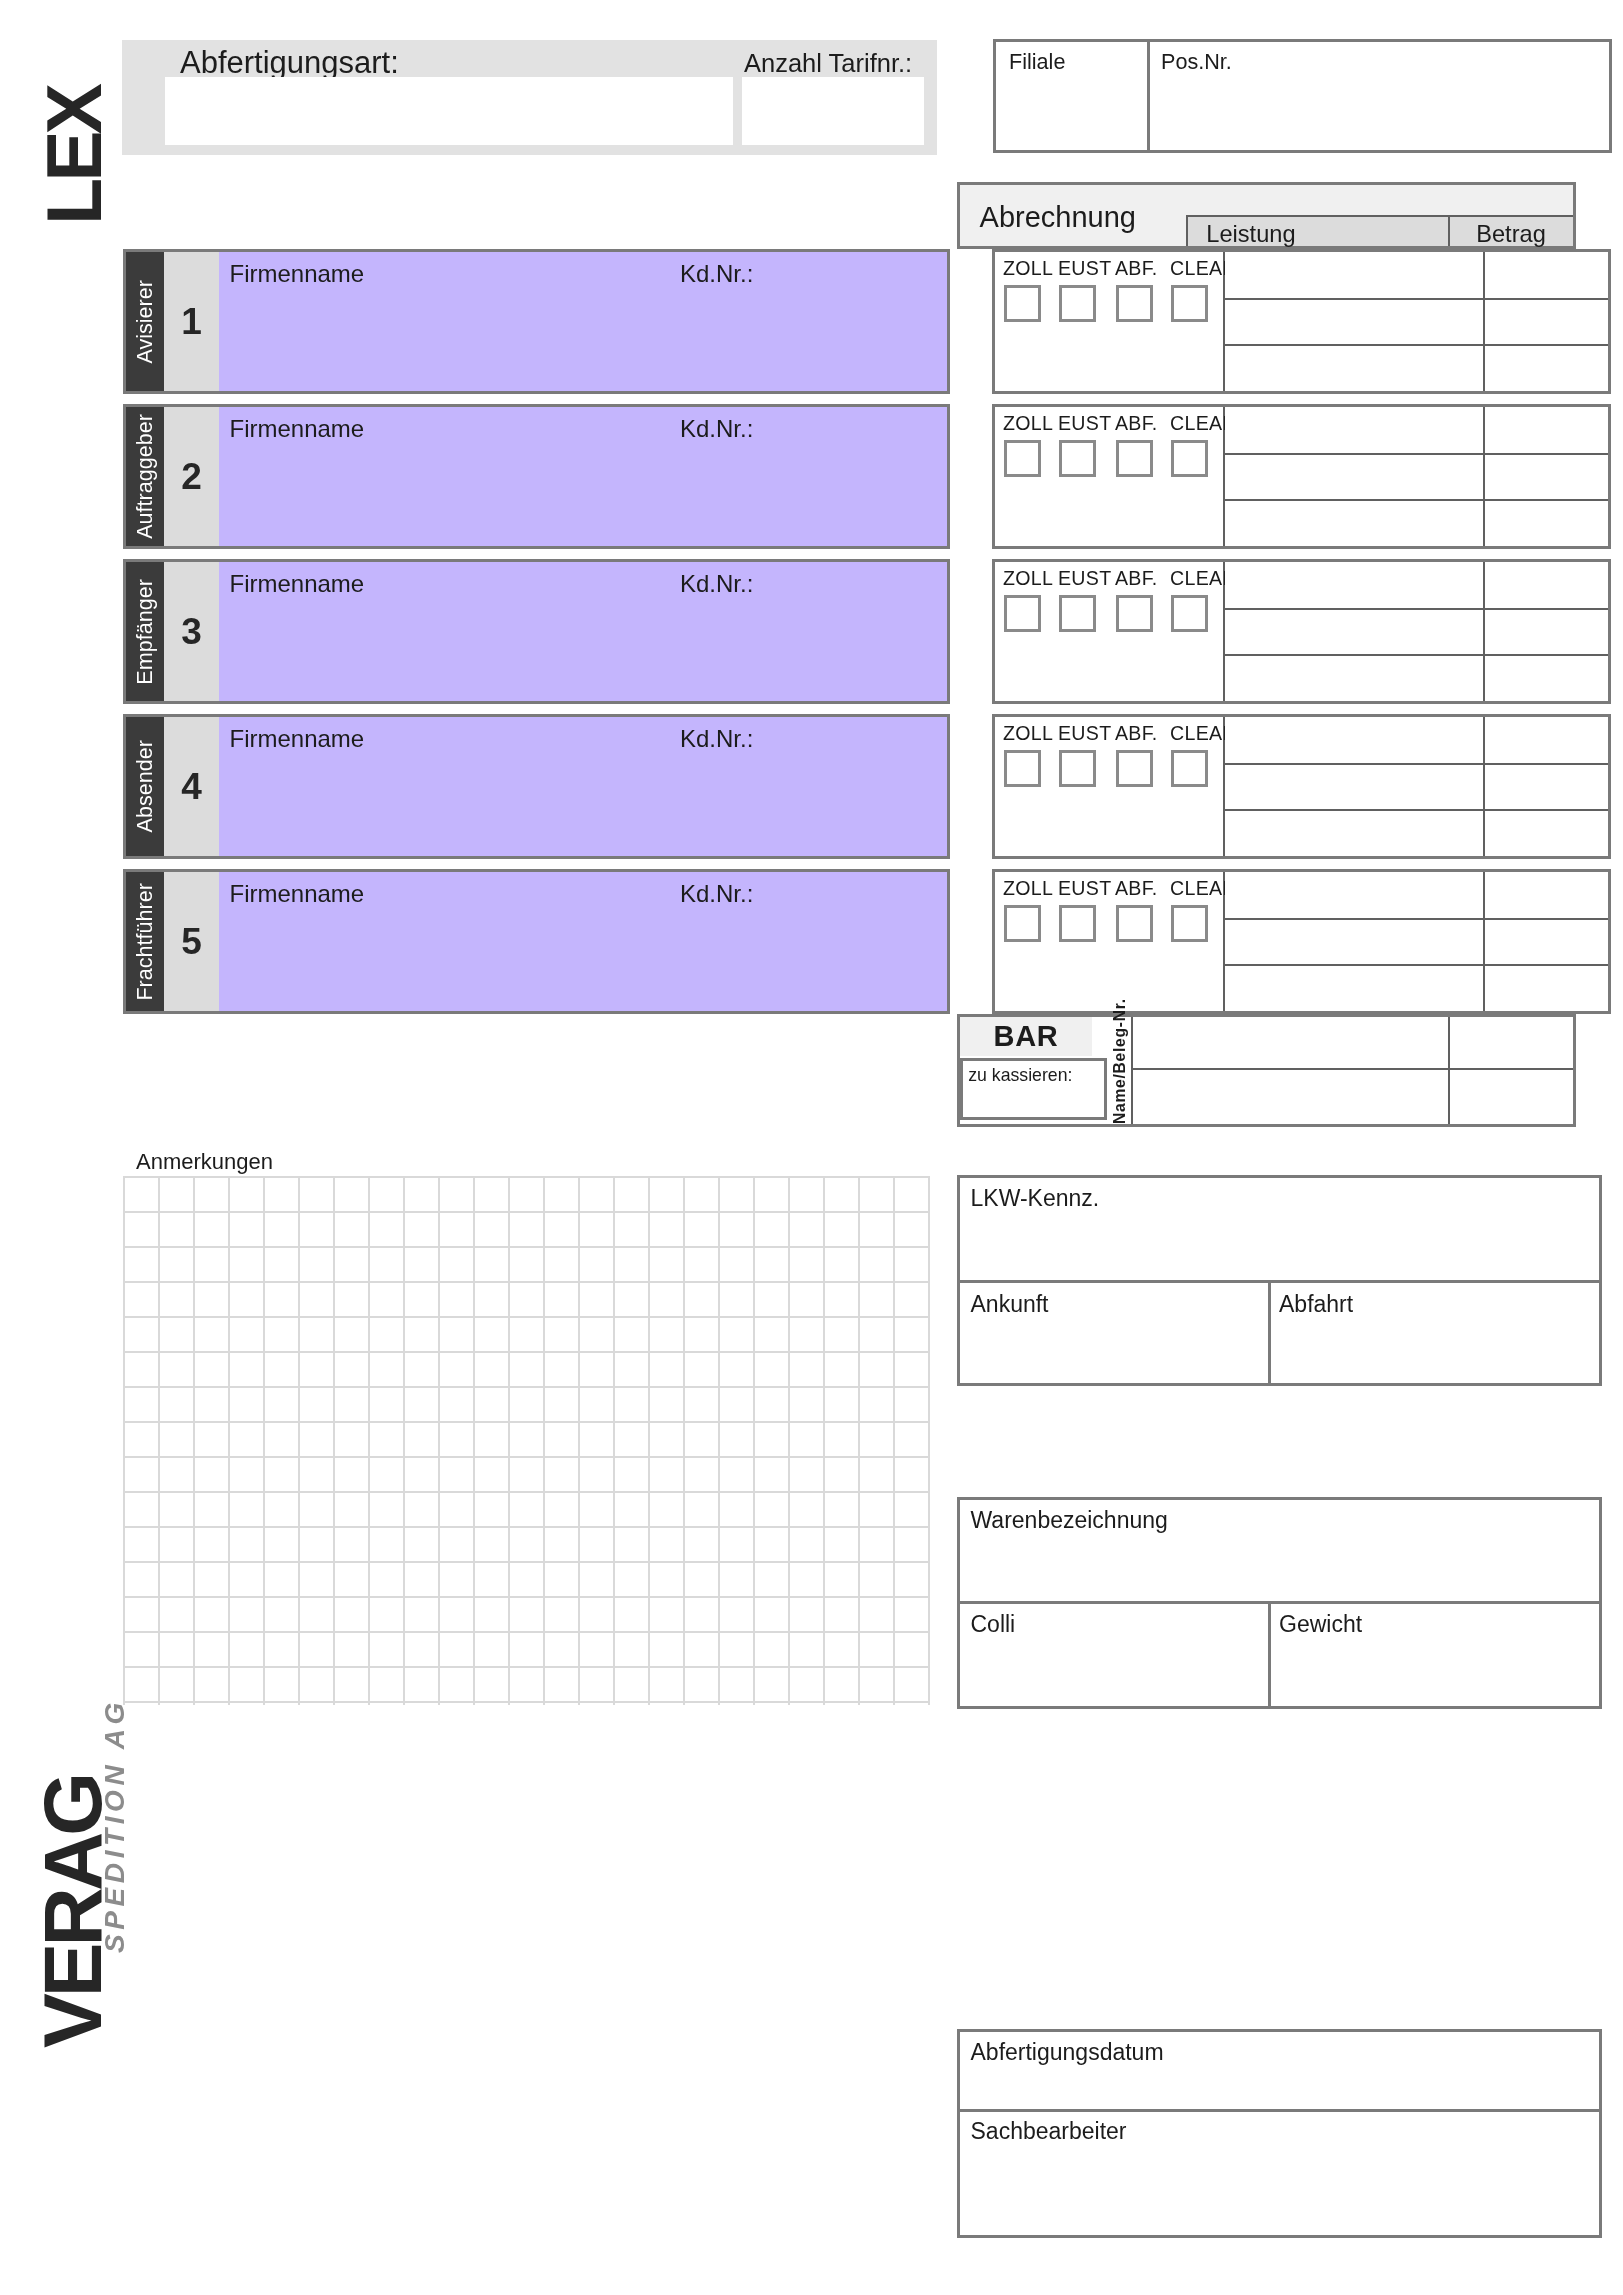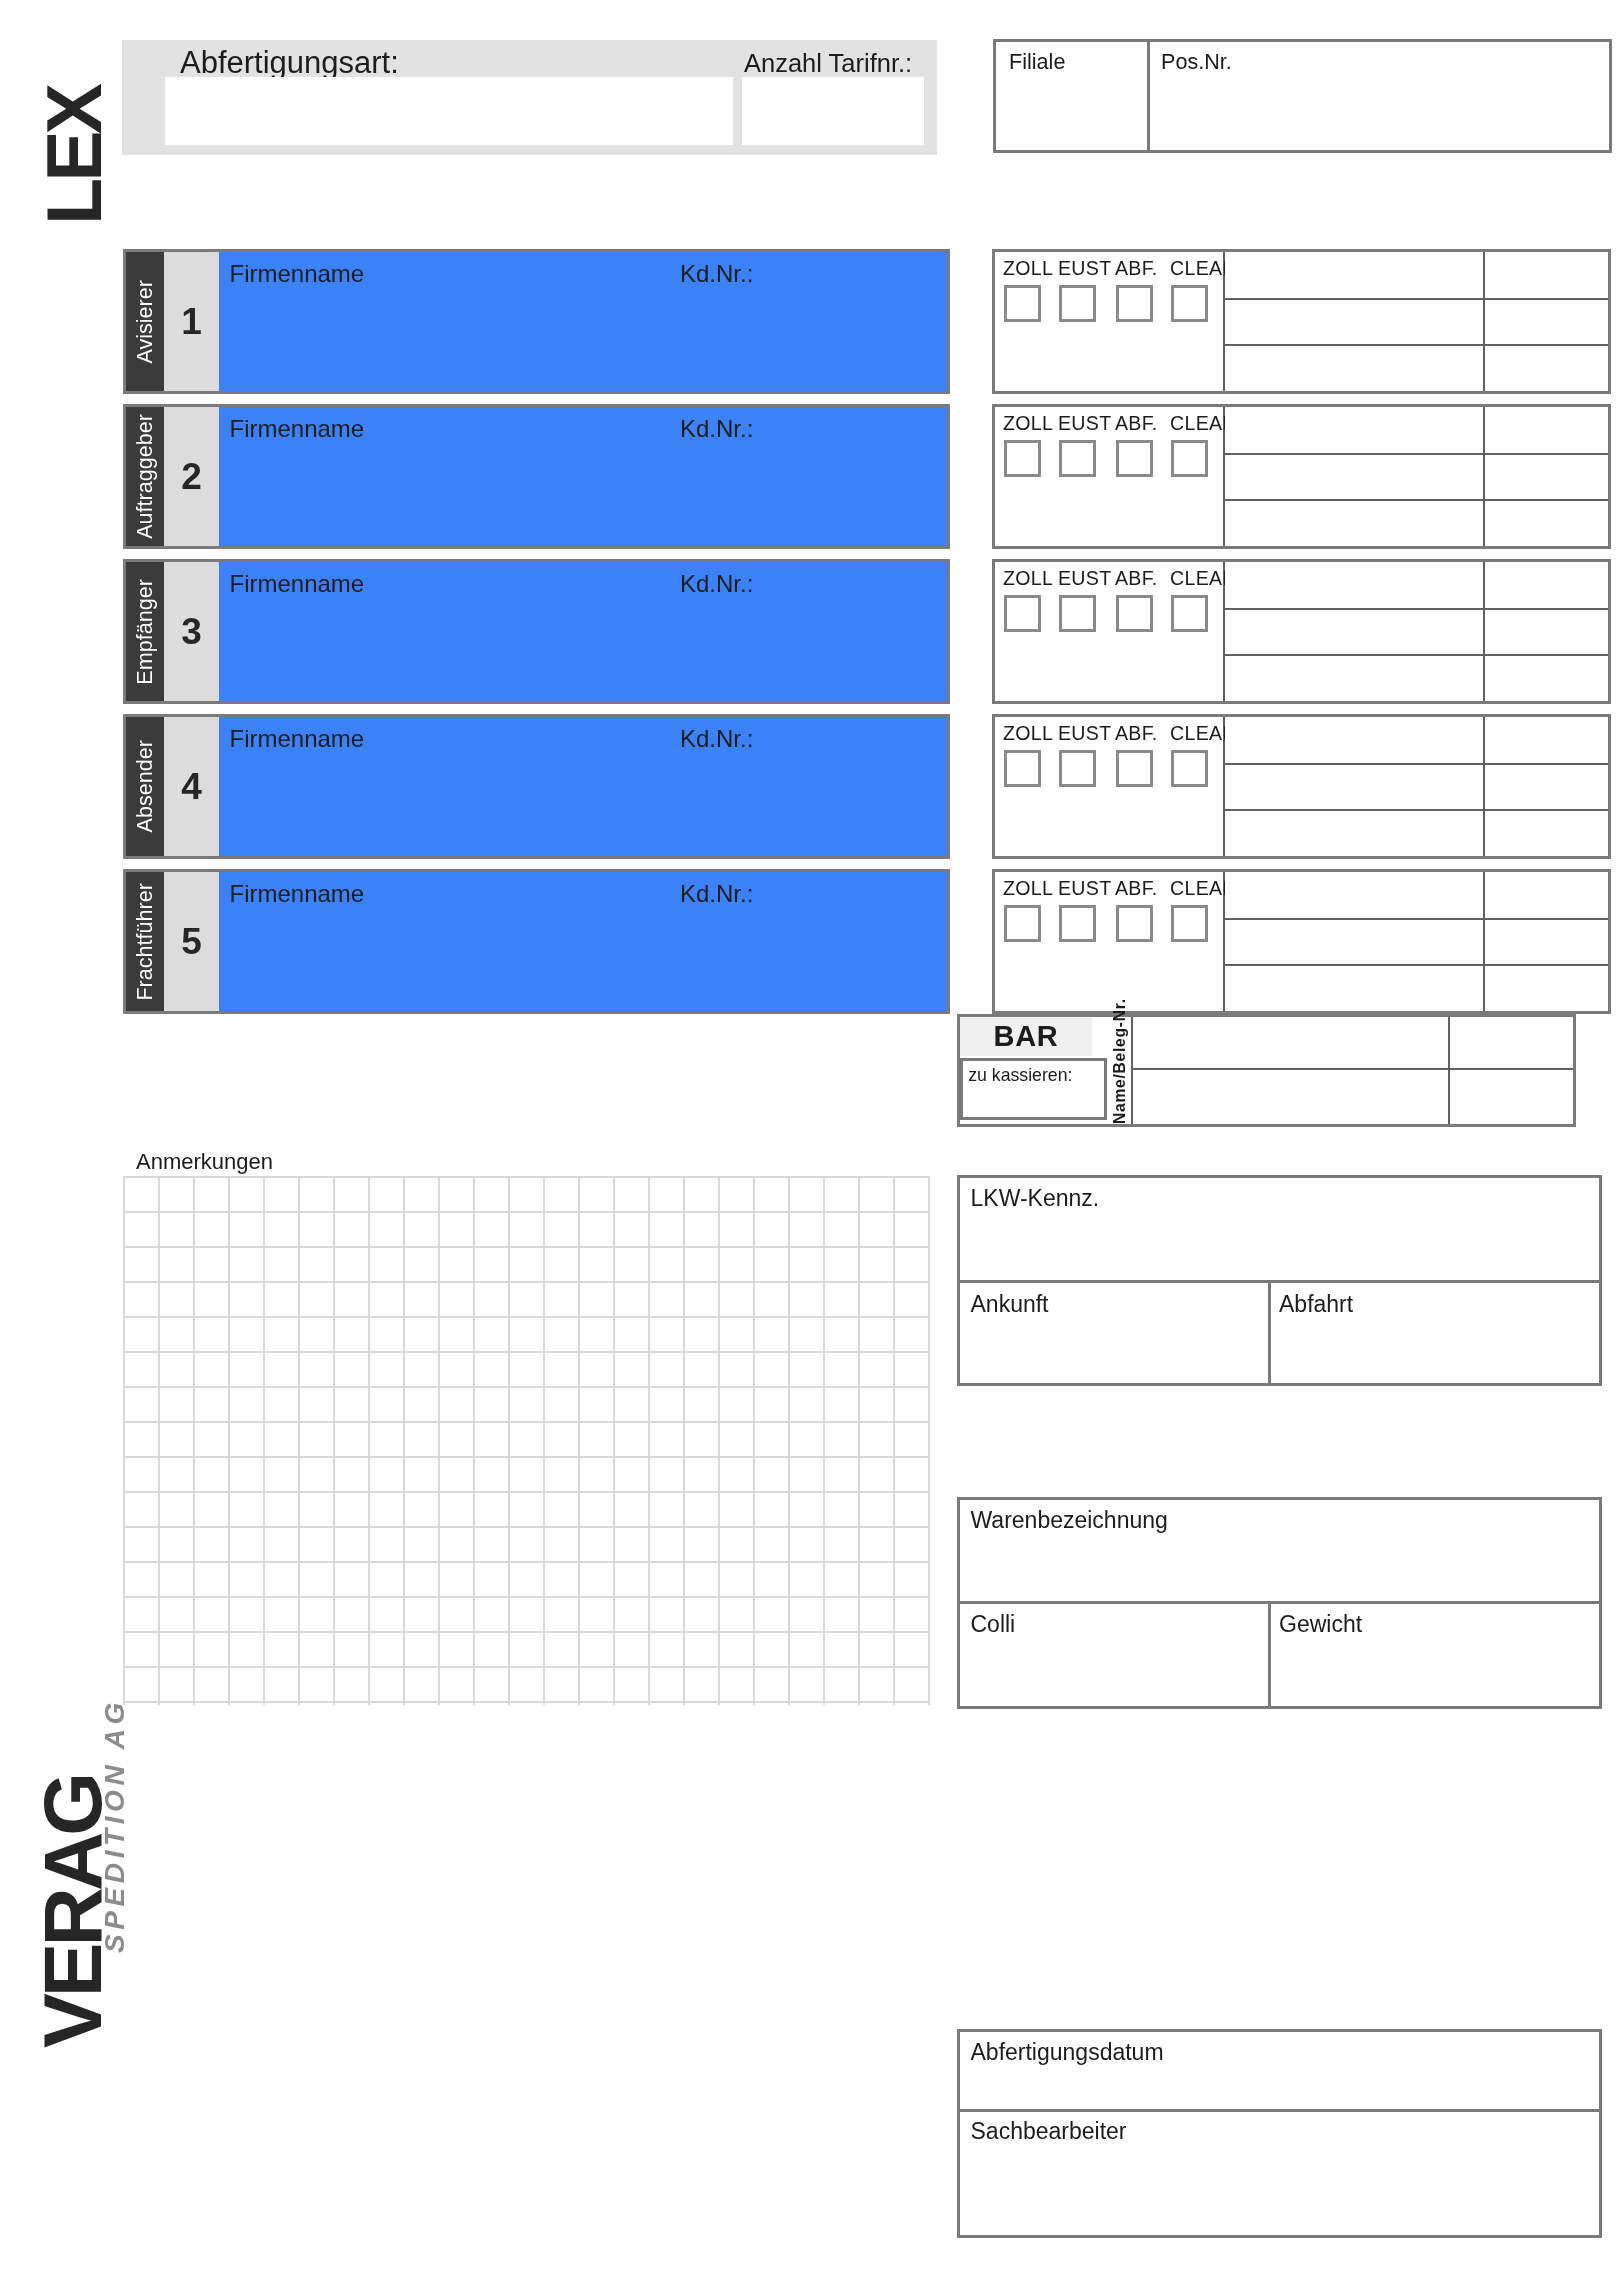--- a/index.html
+++ b/index.html
@@ -41,21 +41,21 @@
   .abr-table{position:absolute; left:230px; right:0; top:0; bottom:0; background:#fff;}
   .rowline{position:absolute; left:0; right:0; height:2px; background:#606060;}
   .betragline{position:absolute; top:0; bottom:0; width:2px; background:#606060;}
 
   
   .party-row{left:123px; width:827px; height:145px; display:flex; flex-direction:row;}
   .party-strip{width:38px; background:#3b3b3b; color:#fff; display:flex; align-items:center; justify-content:center;}
   .party-strip .vtext{font-size:21.6px; letter-spacing:0px;}
   .party-num{width:55px; background:#dcdcdc; display:flex; align-items:center; justify-content:center;
              font-size:37px; font-weight:bold; color:#262626;}
-  .party-main{flex:1; position:relative; background:#3b82f6;}
+  .party-main{flex:1; position:relative; background:#c4b5fd;}
   .fl-firmenname{position:absolute; left:10.5px; top:7.9px; font-size:24px;}
   .fl-kdnr{position:absolute; left:461px; top:7.9px; font-size:24px;}
 
   
   #bar-box{left:957px; top:1014px; width:619px; height:113px;}
   #bar-band{position:absolute; left:0; top:0; width:132px; height:39px; background:#f0f0f0;
             text-align:center; font-weight:800; font-size:29px; line-height:39px; letter-spacing:0.7px;}
   #zu-box{position:absolute; left:0; top:41px; width:147px; height:62px; border:3.3px solid #7a7a7a;
           box-sizing:border-box; font-size:17.7px; padding:3.9px 5.2px; background:#fff;}
   #name-strip{position:absolute; left:149px; top:0; width:22px; height:100%; text-align:center;}
@@ -102,20 +102,28 @@
   </div>
 
   <div class="box" id="filiale-box">
     <div class="vdiv"></div>
     <span class="lab" style="left:13px;">Filiale</span>
     <span class="lab" style="left:165px;">Pos.Nr.</span>
     <div class="abs" style="left:0;top:33px;width:148px;height:75px;"></div>
     <div class="abs" style="left:154px;top:33px;right:0;height:75px;"></div>
   </div>
 
+  <div class="box" id="abr-header">
+    <span id="abr-title">Abrechnung</span>
+    <div id="leistung-band">
+      <span class="l1">Leistung</span>
+      <span class="l2">Betrag</span>
+      <div class="bd"></div>
+    </div>
+  </div>
 
   <div class="box abr-group" style="top:249px;">
     <div class="cb-area">
       <div class="cb-item" style="left:7.9px;">
           <span class="cb-label">ZOLL</span>
           <div class="checkbox"></div>
         </div>
       <div class="cb-item" style="left:63px;">
           <span class="cb-label">EUST</span>
           <div class="checkbox"></div>

